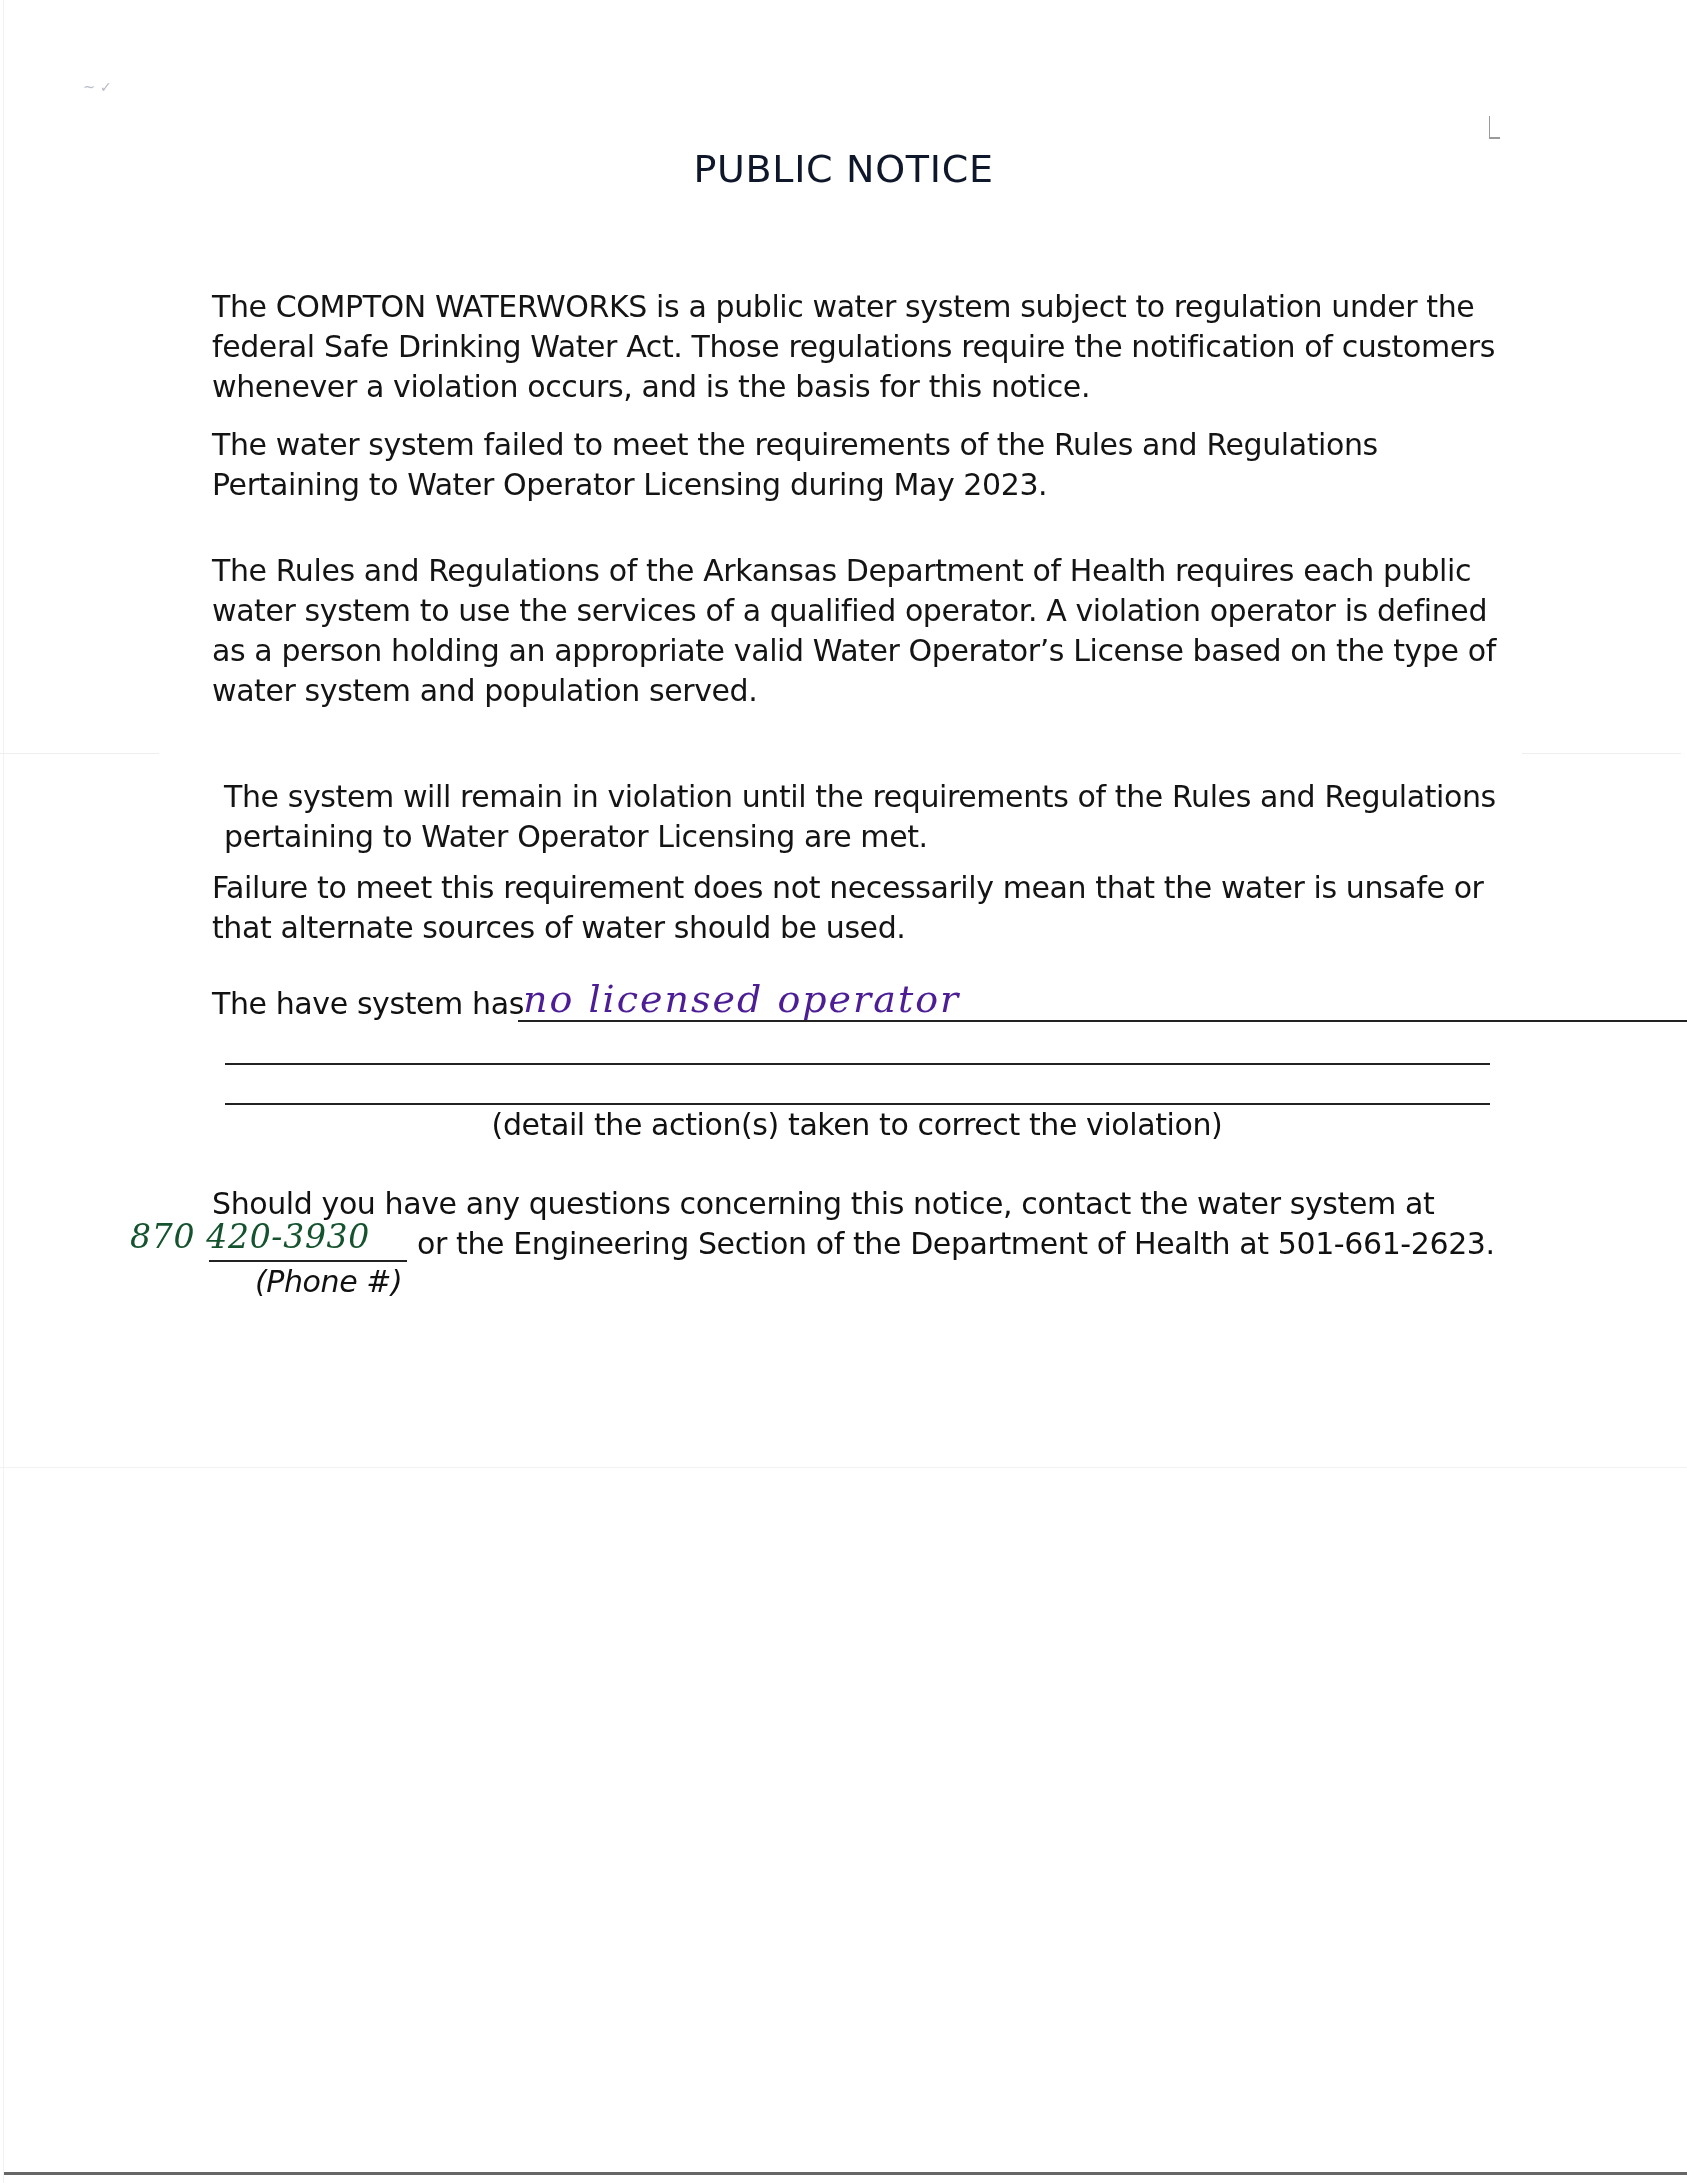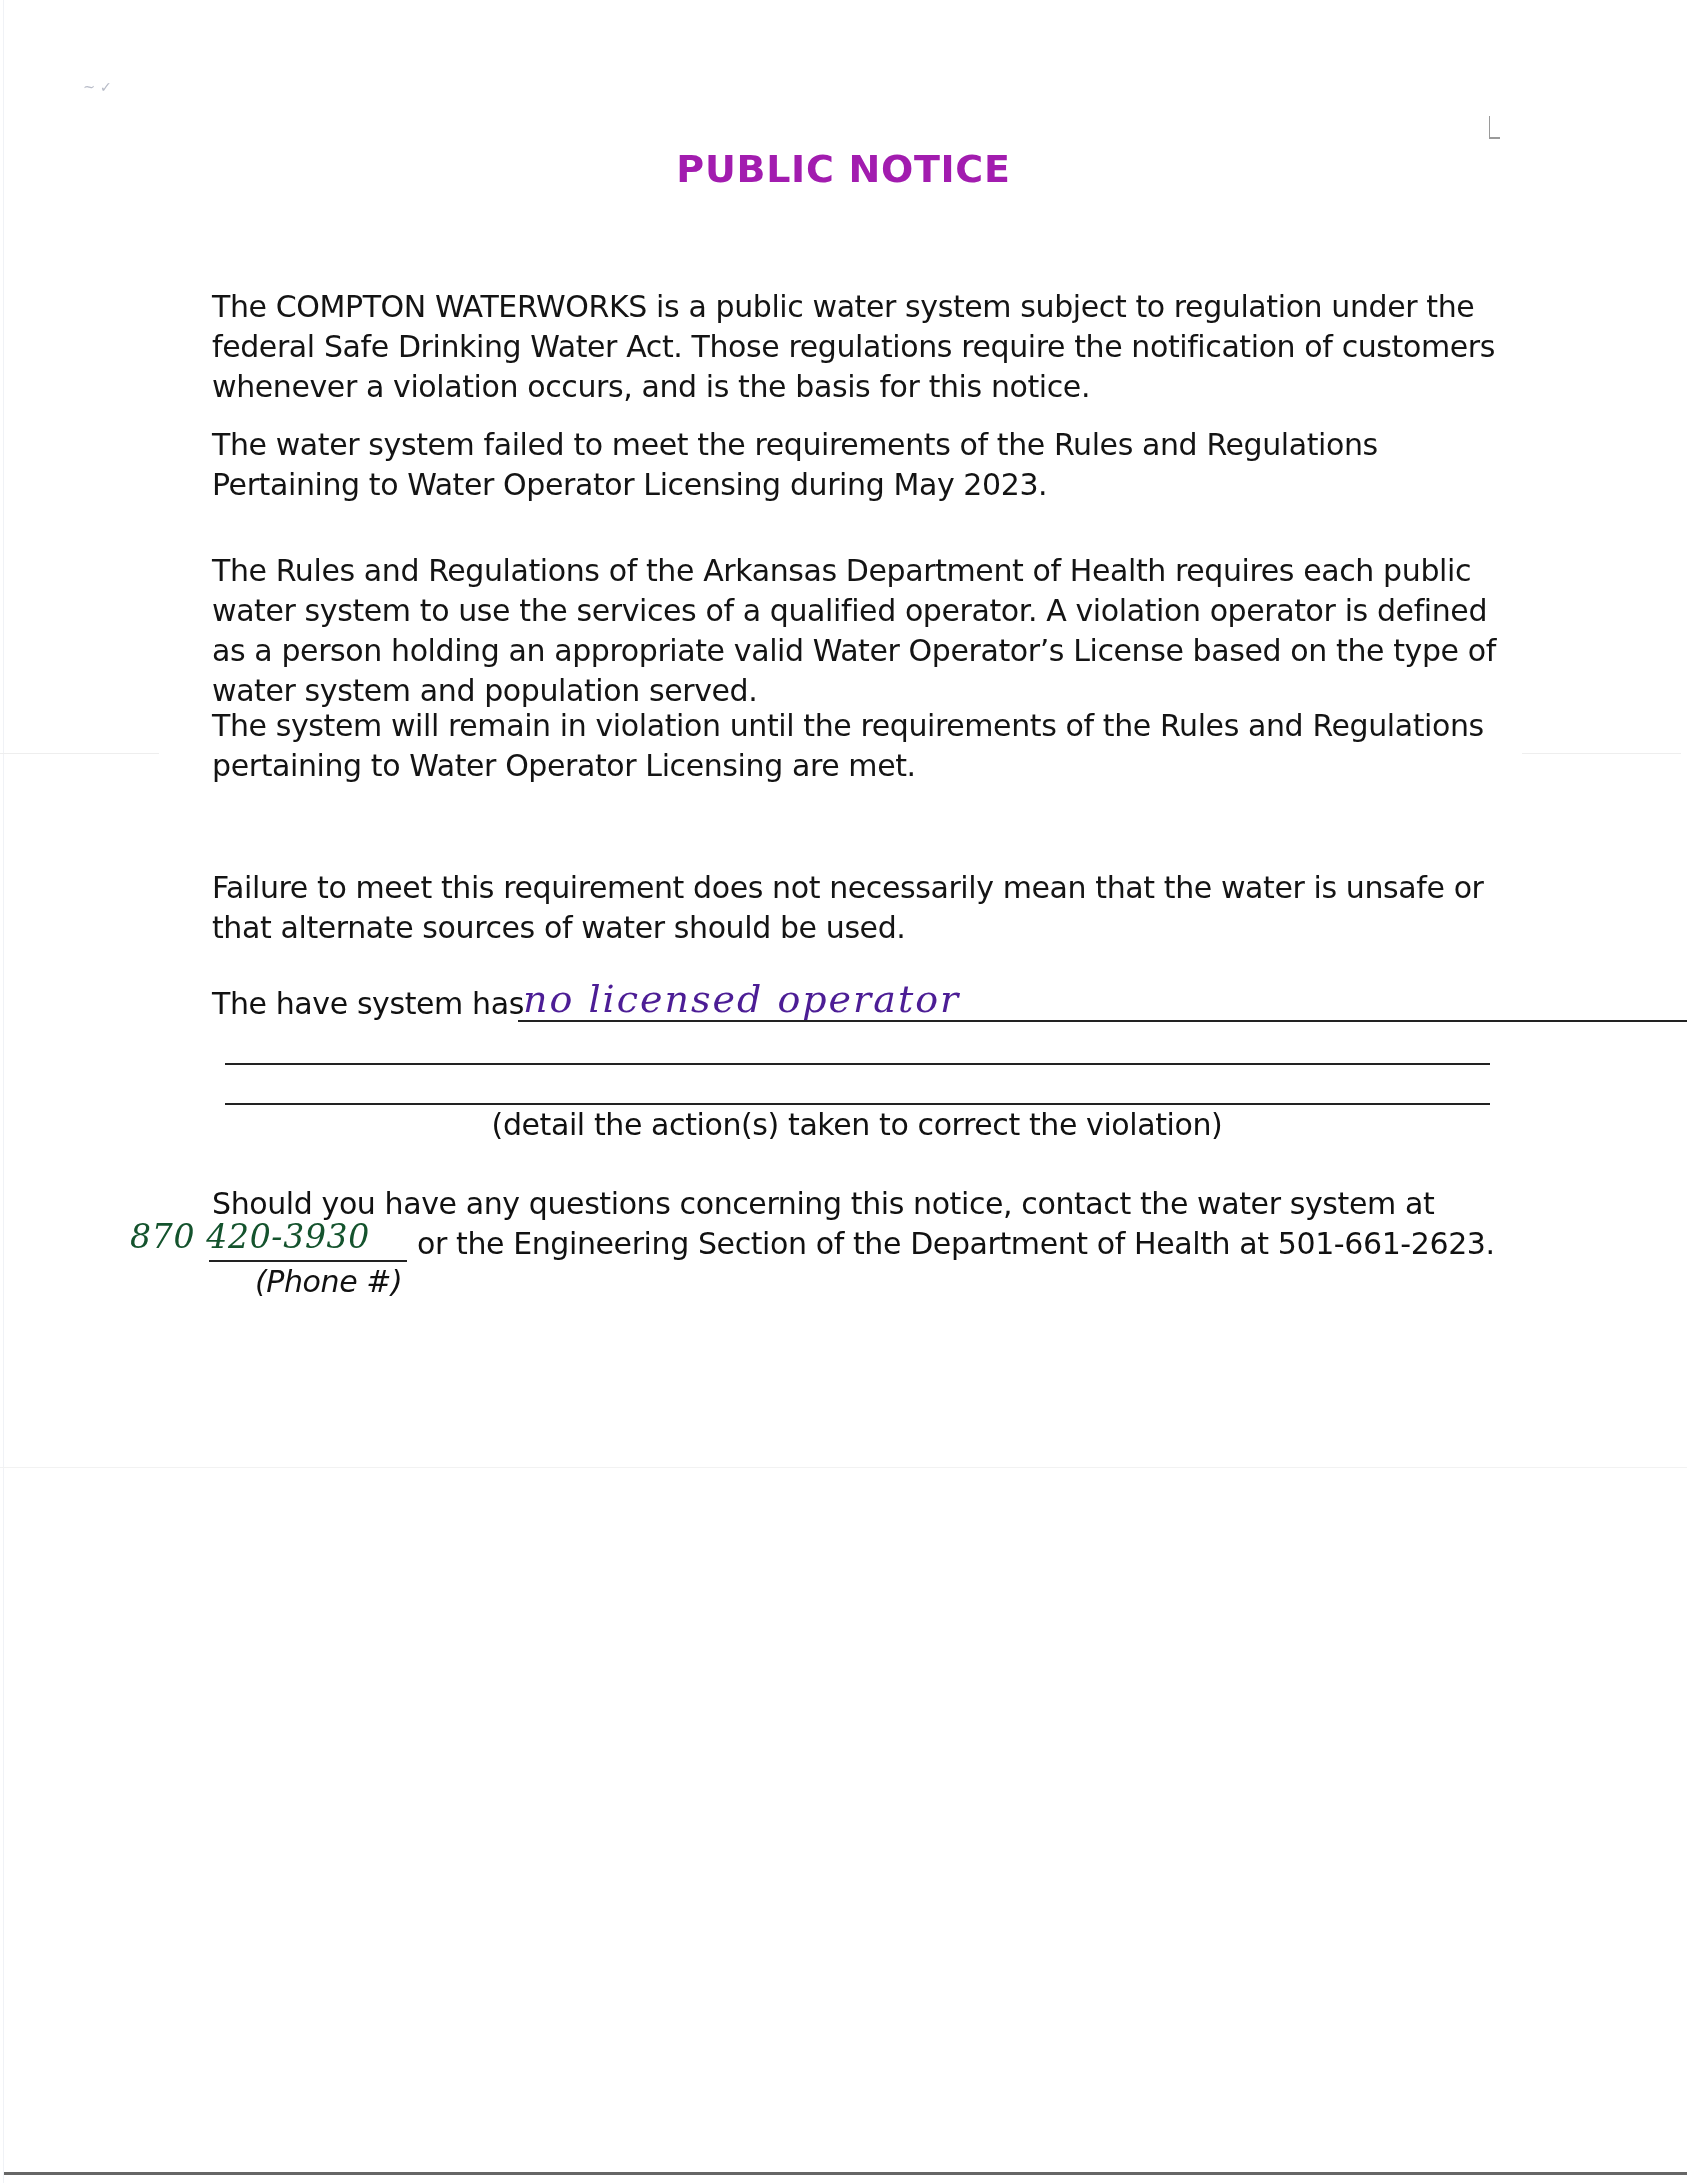--- a/index.html
+++ b/index.html
@@ -1,27 +1,27 @@
 <!DOCTYPE html>
 <html style="font-size:10.6px"><head>
 <meta charset="utf-8">
 <style>
   html, body { margin: 0; padding: 0; background: #ffffff; }
   body { width: 1687px; height: 2183px; position: relative; overflow: hidden;
          font-family: "DejaVu Sans", sans-serif; color: #111111; }
   .page { position: absolute; left: 0; top: 0; width: 1687px; height: 2183px; }
   .title { position: absolute; top: 147px; left: 0; width: 1687px; text-align: center;
-           font-family: "DejaVu Sans", sans-serif; font-weight: bold; font-size: 38px;
-           letter-spacing: 0.7px; color: #a21caf; }
+           font-family: "DejaVu Sans", sans-serif; font-weight: normal; font-size: 38px;
+           letter-spacing: 0.7px; color: #0f172a; }
   .para { position: absolute; left: 212px; width: 1297px; font-size: 30px; line-height: 40px;
           margin: 0; color: #141414; letter-spacing: -0.4px; }
   .p1 { top: 287px; }
   .p2 { top: 425px; }
   .p3 { top: 551px; }
-  .p4 { top: 706px; }
+  .p4 { top: 777px; margin-left: 12px; }
   .p5 { top: 868px; }
   .fill-row { position: absolute; left: 212px; top: 984px; width: 1277px; height: 40px;
               font-size: 30px; line-height: 40px; letter-spacing: -0.4px; }
   .fill-label { position: absolute; left: 0; top: 0; white-space: nowrap; }
   .fill-line { position: absolute; left: 306px; top: 36px; width: 1182px; height: 2px; background: #222; }
   .handwriting { position: absolute; left: 311px; top: -5.3px; font-family: "DejaVu Serif", serif;
                  font-style: italic; font-size: 38px; color: #4c1d95; letter-spacing: 2px;
                  font-weight: 300; }
   .blank-line { position: absolute; left: 225px; width: 1265px; height: 2px; background: #222; }
   .bl1 { top: 1063px; }

